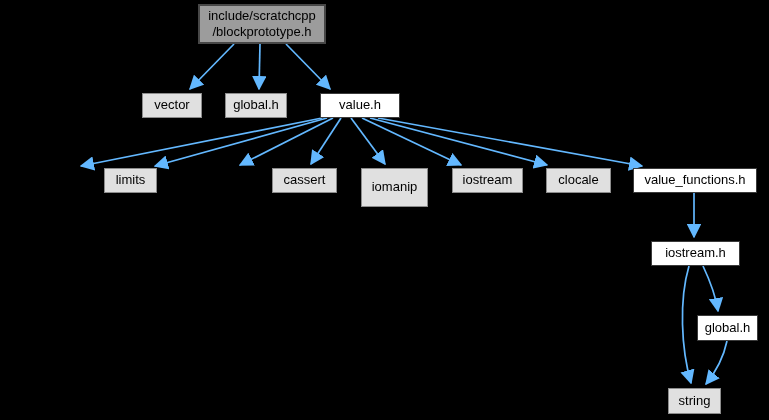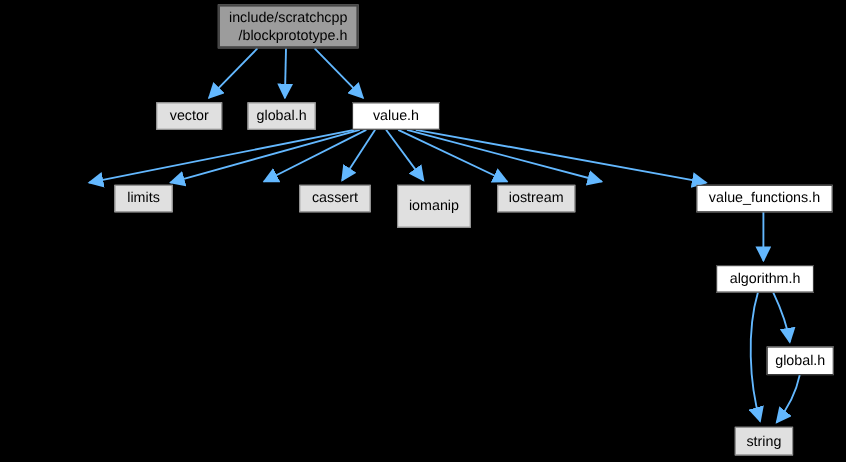--- a/index.html
+++ b/index.html
@@ -50,21 +50,20 @@
     text-align: center;
     font-size: 13px;
     line-height: 1.25;
     color: var(--text, #000);
     white-space: pre-line;
     cursor: default;
   }
   .node.main {
     background: var(--main-fill, #9C9C9C);
     border: 2px solid var(--main-border, #474747);
-    text-align: right;
   }
   .node.plain {
     background: var(--plain-fill, #E0E0E0);
     border: 1px solid var(--plain-border, #8C8C8C);
   }
   .node.linked {
     background: var(--linked-fill, #fff);
     border: 1.5px solid var(--linked-border, #3A3A3A);
     cursor: pointer;
   }
@@ -109,22 +108,23 @@
 
   <div class="node plain" style="left:104px; top:168px; width:53px; height:25px">limits</div>
 
 
   <div class="node plain" style="left:272px; top:168px; width:65px; height:25px">cassert</div>
 
   <div class="node plain" style="left:361px; top:168px; width:67px; height:39px">iomanip</div>
 
   <div class="node plain" style="left:452px; top:168px; width:71px; height:25px">iostream</div>
 
+  <div class="node plain" style="left:546px; top:168px; width:65px; height:25px">clocale</div>
 
   <div class="node linked" style="left:633px; top:168px; width:124px; height:25px">value_functions.h</div>
 
-  <div class="node linked" style="left:651px; top:241px; width:89px; height:25px">algorithm.h</div>
+  <div class="node linked" style="left:651px; top:241px; width:89px; height:25px">iostream.h</div>
 
   <div class="node linked" style="left:697px; top:315px; width:61px; height:26px">global.h</div>
 
   <div class="node plain" style="left:668px; top:388px; width:53px; height:26px">string</div>
 
 </div>
 
 </body></html>

